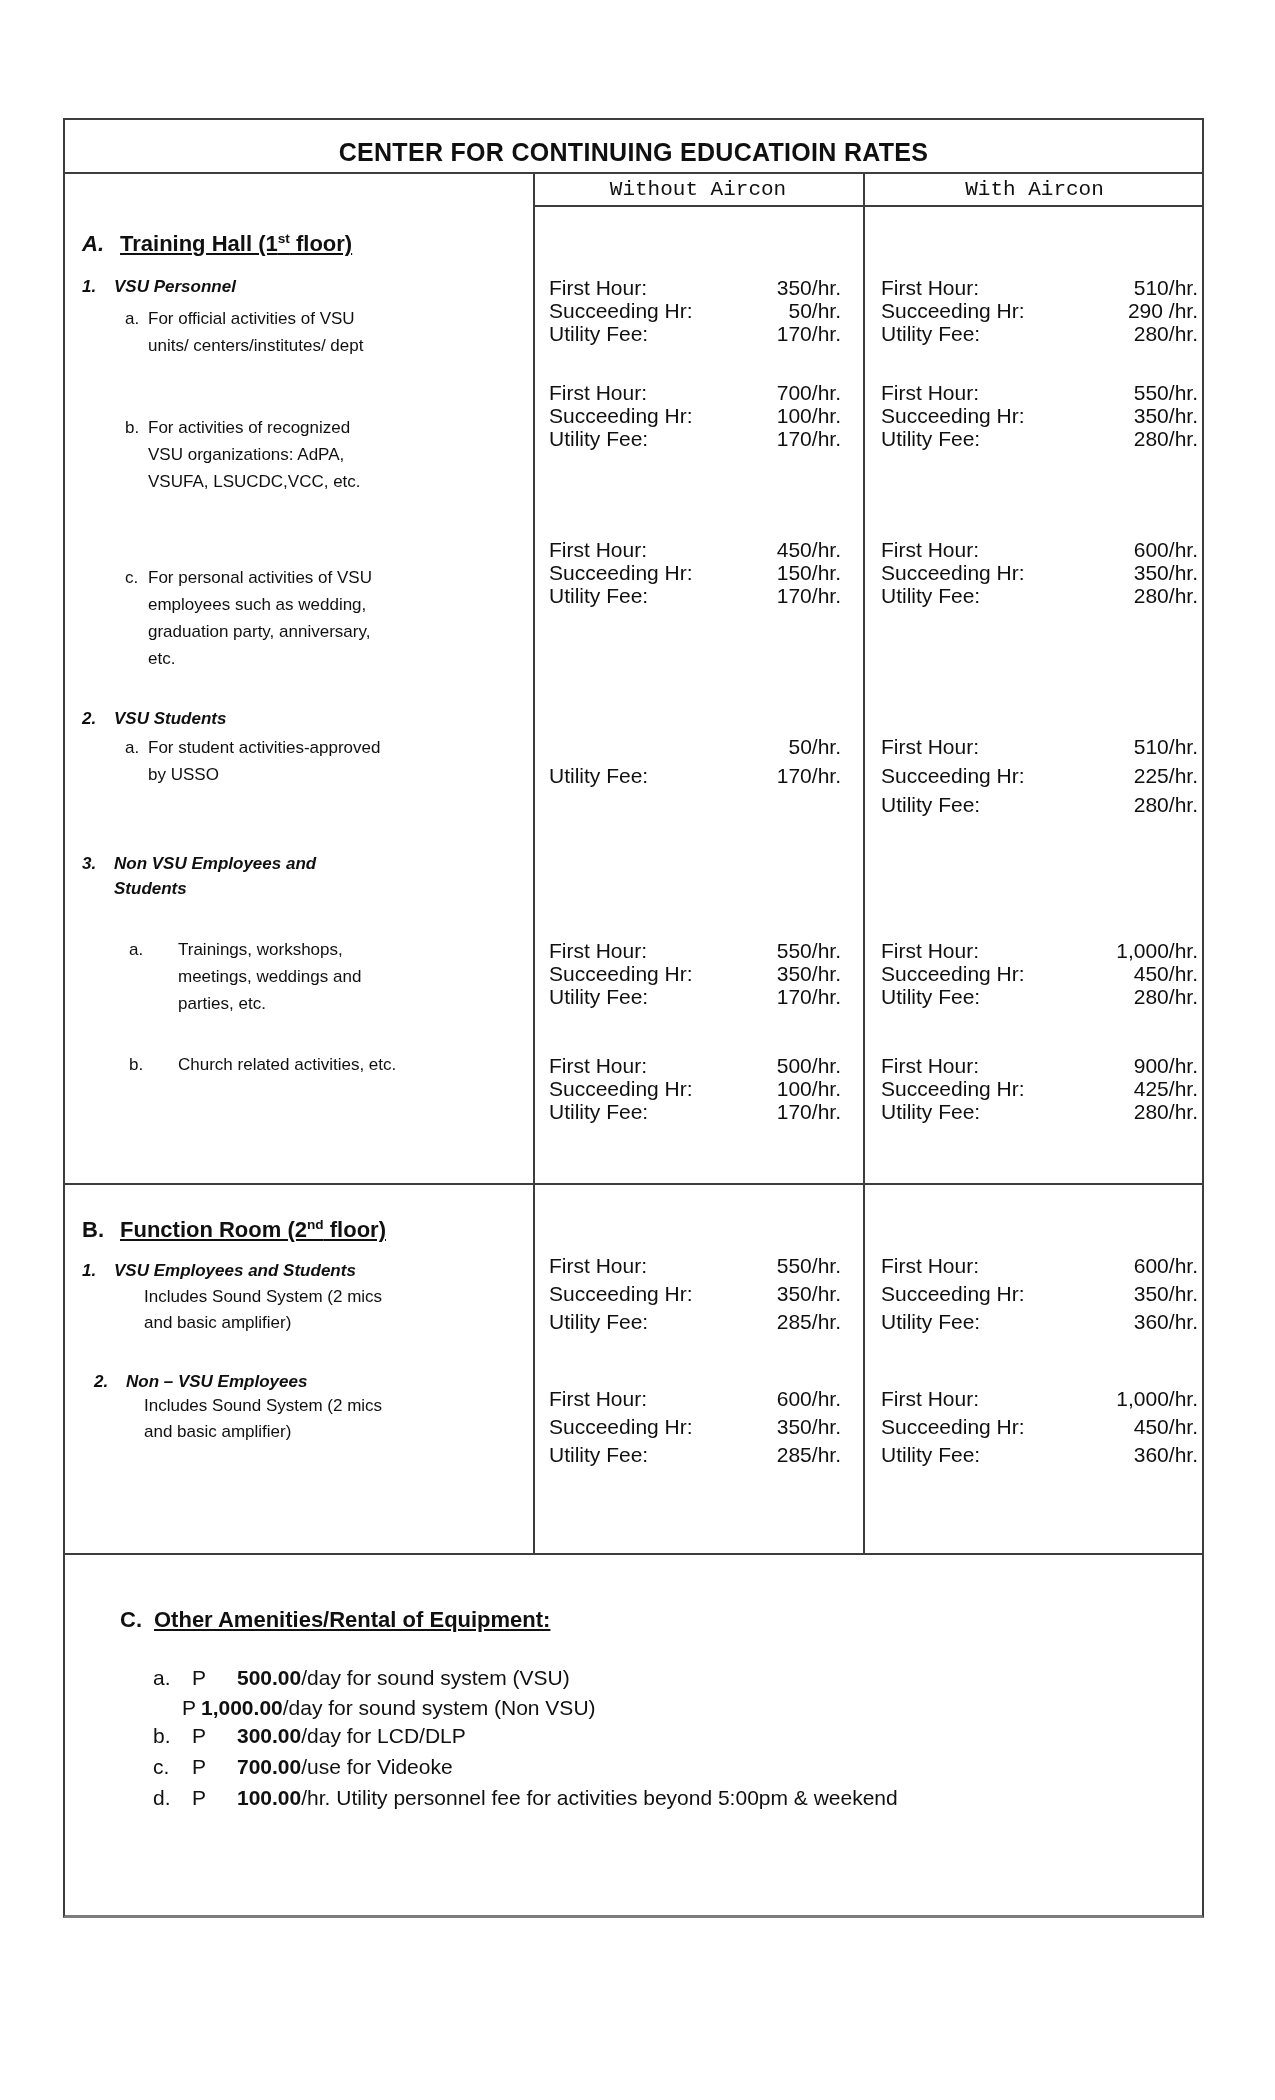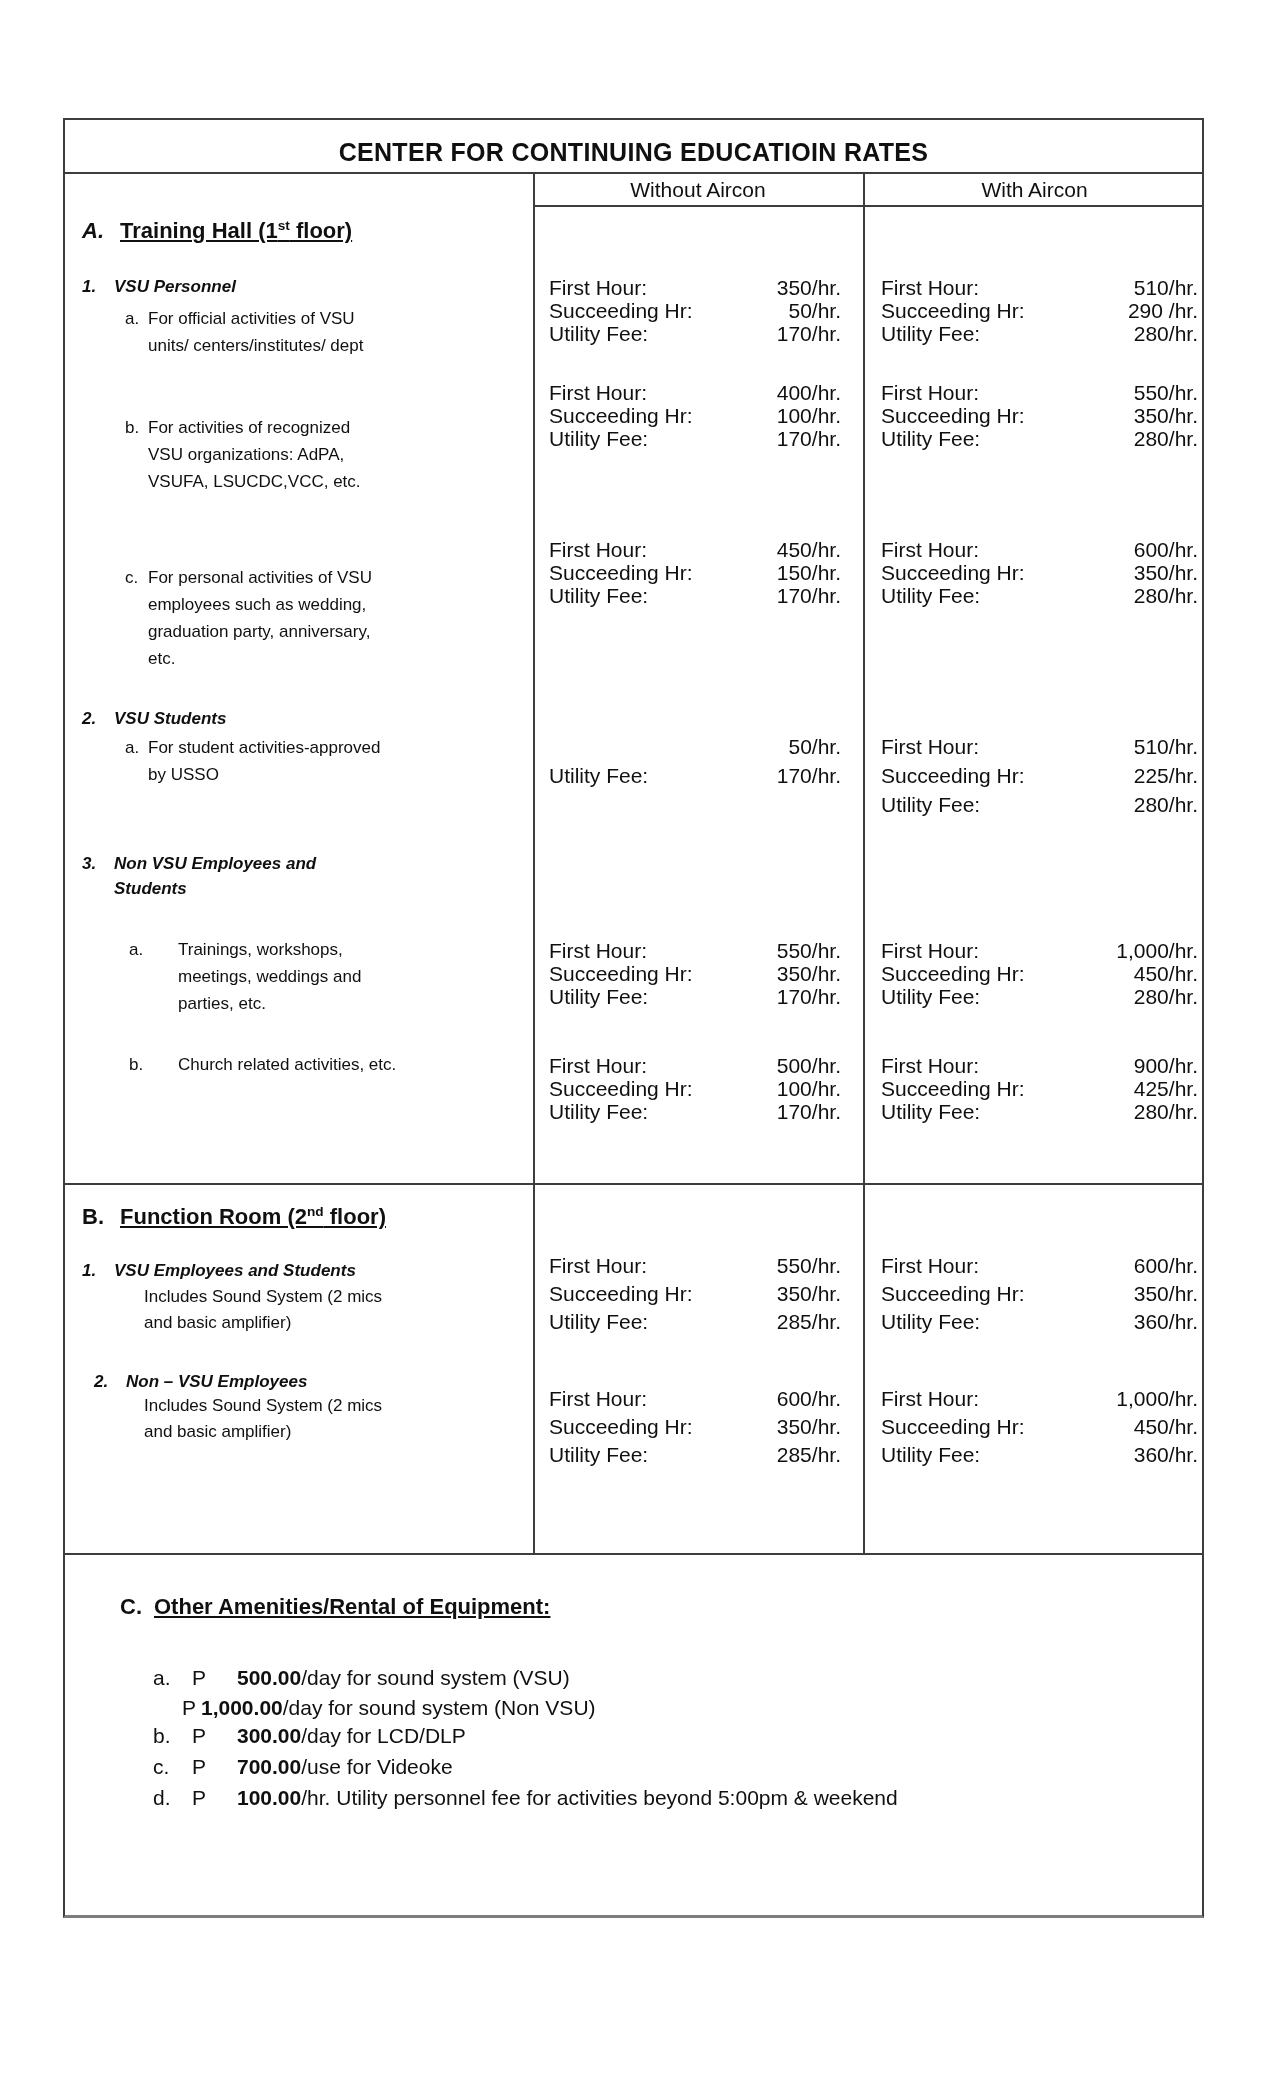--- a/index.html
+++ b/index.html
@@ -11,23 +11,23 @@
   .tbl{
     position:absolute;left:63px;top:118px;width:1141px;height:1800px;
     border:2px solid #3d3d3d;border-bottom:3px solid #7d7d7d;box-sizing:border-box;
   }
   .ln{position:absolute;background:#3d3d3d;}
   .title{
     position:absolute;left:0;right:0;top:0;height:52px;
     display:flex;align-items:center;justify-content:center;
     font-weight:bold;font-size:25px;letter-spacing:0.3px;padding-top:6px;
   }
-  .hdr{position:absolute;top:54px;height:31px;line-height:31px;text-align:center;font-size:21px;}
+  .hdr{position:absolute;top:54px;height:31px;line-height:31px;text-align:center;font-size:21px;font-family:Liberation Mono, monospace;}
   .b{position:absolute;font-size:17px;line-height:27px;white-space:nowrap;}
-  .sec-head{font-size:22px;font-weight:bold;}
+  .sec-head{font-size:22px;font-weight:bold;margin-top:13px;}
   .hnum{display:inline-block;width:38px;font-weight:bold;}
   .it{font-style:italic;}
   .hu{text-decoration:underline;}
   sup{font-size:0.62em;line-height:0;}
   .item-head{font-weight:bold;font-style:italic;}
   .inum{display:inline-block;width:32px;}
   .li{padding-left:23px;}
   .li3{padding-left:49px;}
   .ltr{position:absolute;left:0;top:0;}
   .rb{position:absolute;font-size:21px;}
@@ -125,21 +125,21 @@
         <span>50/hr.</span>
       </div>
     <div class="rl">
         <span>Utility Fee:</span>
         <span>170/hr.</span>
       </div>
   </div>
   <div class="rb lh23 w292" style="top:261px;">
     <div class="rl">
         <span>First Hour:</span>
-        <span>400/hr.</span>
+        <span>700/hr.</span>
       </div>
     <div class="rl">
         <span>Succeeding Hr:</span>
         <span>100/hr.</span>
       </div>
     <div class="rl">
         <span>Utility Fee:</span>
         <span>170/hr.</span>
       </div>
   </div>

